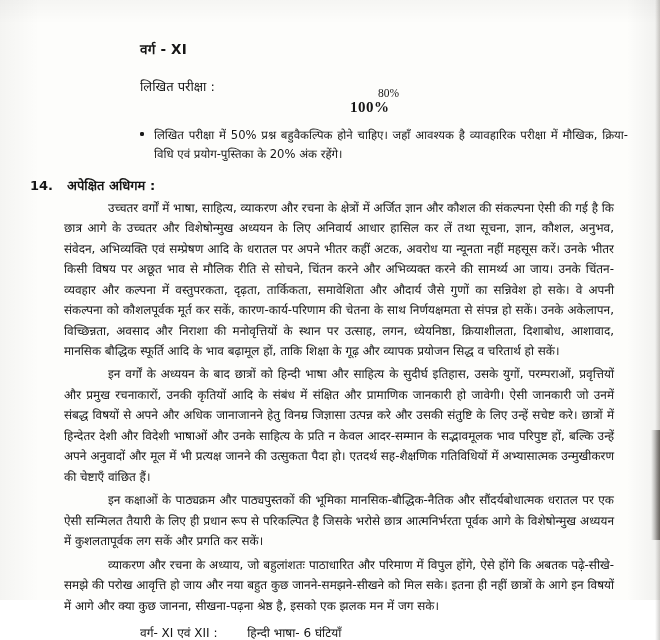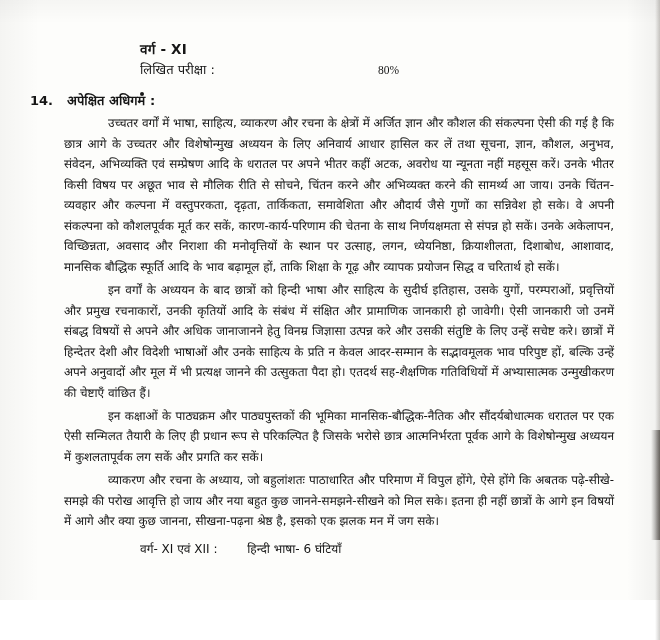--- a/index.html
+++ b/index.html
@@ -35,27 +35,27 @@
     line-height: 1.45;
   }
   .head-line1 {
     font-size: 13.5px;
     font-weight: bold;
     letter-spacing: 0.2px;
   }
   .head-row2 {
     display: block;
     font-size: 13px;
-    margin-top: 1px;
+    margin-top: 18px;
     position: relative;
   }
   .head-row2 .pct80 {
     position: absolute;
     left: 238px;
-    top: 1px;
+    top: 7px;
     font-size: 11.5px;
     font-family: "Liberation Serif", serif;
   }
   .head-pct100 {
     margin-left: 210px;
     font-size: 15px;
     font-weight: bold;
     font-family: "Liberation Serif", serif;
     letter-spacing: 0.5px;
     margin-top: 1px;
@@ -139,25 +139,30 @@
 <body>
 
 <div class="page">
 
   <div class="head-block">
     <div class="head-line1">वर्ग - XI</div>
     <div class="head-row2">
       <span>लिखित परीक्षा :</span>
       <span class="pct80">80%</span>
     </div>
+    <div class="head-pct100">100%</div>
   </div>
 
   <ul class="bullets">
     <li>
       <span class="dot"></span>
+    </li>
+    <li>
+      <span class="dot"></span>
+      <span>लिखित परीक्षा में 50% प्रश्न बहुवैकल्पिक होने चाहिए। जहाँ आवश्यक है व्यावहारिक परीक्षा में मौखिक, क्रिया-विधि एवं प्रयोग-पुस्तिका के 20% अंक रहेंगे।</span>
     </li>
   </ul>
 
   <div class="sec-head">
     <span class="num">14.</span><span>अपेक्षित अधिगम :</span>
   </div>
 
   <p class="para">उच्चतर वर्गों में भाषा, साहित्य, व्याकरण और रचना के क्षेत्रों में अर्जित ज्ञान और कौशल की संकल्पना ऐसी की गई है कि छात्र आगे के उच्चतर और विशेषोन्मुख अध्ययन के लिए अनिवार्य आधार हासिल कर लें तथा सूचना, ज्ञान, कौशल, अनुभव, संवेदन, अभिव्यक्ति एवं सम्प्रेषण आदि के धरातल पर अपने भीतर कहीं अटक, अवरोध या न्यूनता नहीं महसूस करें। उनके भीतर किसी विषय पर अछूत भाव से मौलिक रीति से सोचने, चिंतन करने और अभिव्यक्त करने की सामर्थ्य आ जाय। उनके चिंतन-व्यवहार और कल्पना में वस्तुपरकता, दृढ़ता, तार्किकता, समावेशिता और औदार्य जैसे गुणों का सन्निवेश हो सके। वे अपनी संकल्पना को कौशलपूर्वक मूर्त कर सकें, कारण-कार्य-परिणाम की चेतना के साथ निर्णयक्षमता से संपन्न हो सकें। उनके अकेलापन, विच्छिन्नता, अवसाद और निराशा की मनोवृत्तियों के स्थान पर उत्साह, लगन, ध्येयनिष्ठा, क्रियाशीलता, दिशाबोध, आशावाद, मानसिक बौद्धिक स्फूर्ति आदि के भाव बढ़ामूल हों, ताकि शिक्षा के गूढ़ और व्यापक प्रयोजन सिद्ध व चरितार्थ हो सकें।</p>
   <p class="para">इन वर्गों के अध्ययन के बाद छात्रों को हिन्दी भाषा और साहित्य के सुदीर्घ इतिहास, उसके युगों, परम्पराओं, प्रवृत्तियों और प्रमुख रचनाकारों, उनकी कृतियों आदि के संबंध में संक्षित और प्रामाणिक जानकारी हो जावेगी। ऐसी जानकारी जो उनमें संबद्ध विषयों से अपने और अधिक जानाजानने हेतु विनम्र जिज्ञासा उत्पन्न करे और उसकी संतुष्टि के लिए उन्हें सचेष्ट करे। छात्रों में हिन्देतर देशी और विदेशी भाषाओं और उनके साहित्य के प्रति न केवल आदर-सम्मान के सद्भावमूलक भाव परिपुष्ट हों, बल्कि उन्हें अपने अनुवादों और मूल में भी प्रत्यक्ष जानने की उत्सुकता पैदा हो। एतदर्थ सह-शैक्षणिक गतिविधियों में अभ्यासात्मक उन्मुखीकरण की चेष्टाएँ वांछित हैं।</p>
   <p class="para">इन कक्षाओं के पाठ्यक्रम और पाठ्यपुस्तकों की भूमिका मानसिक-बौद्धिक-नैतिक और सौंदर्यबोधात्मक धरातल पर एक ऐसी सन्मिलत तैयारी के लिए ही प्रधान रूप से परिकल्पित है जिसके भरोसे छात्र आत्मनिर्भरता पूर्वक आगे के विशेषोन्मुख अध्ययन में कुशलतापूर्वक लग सकें और प्रगति कर सकें।</p>

